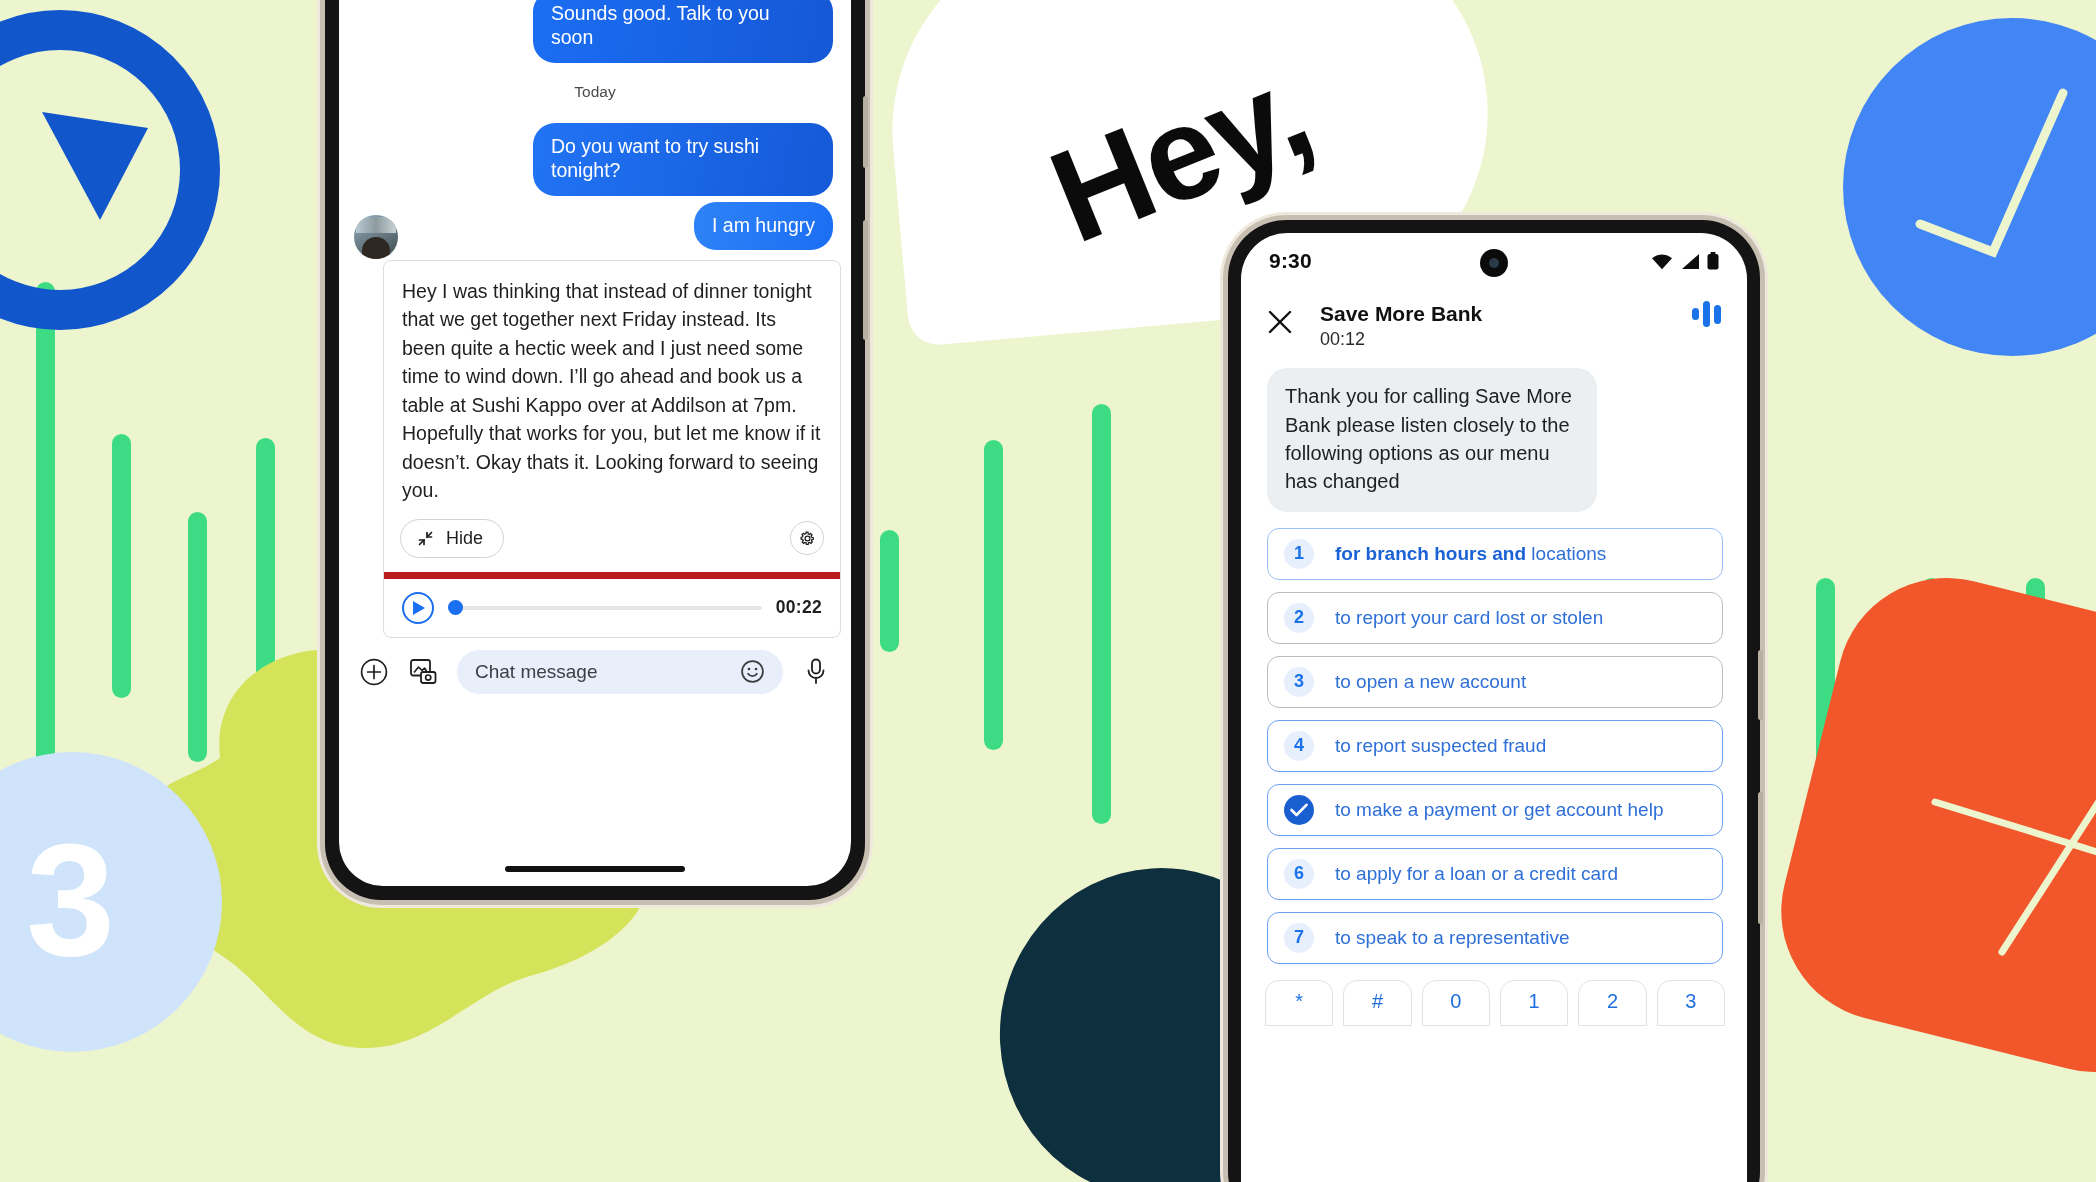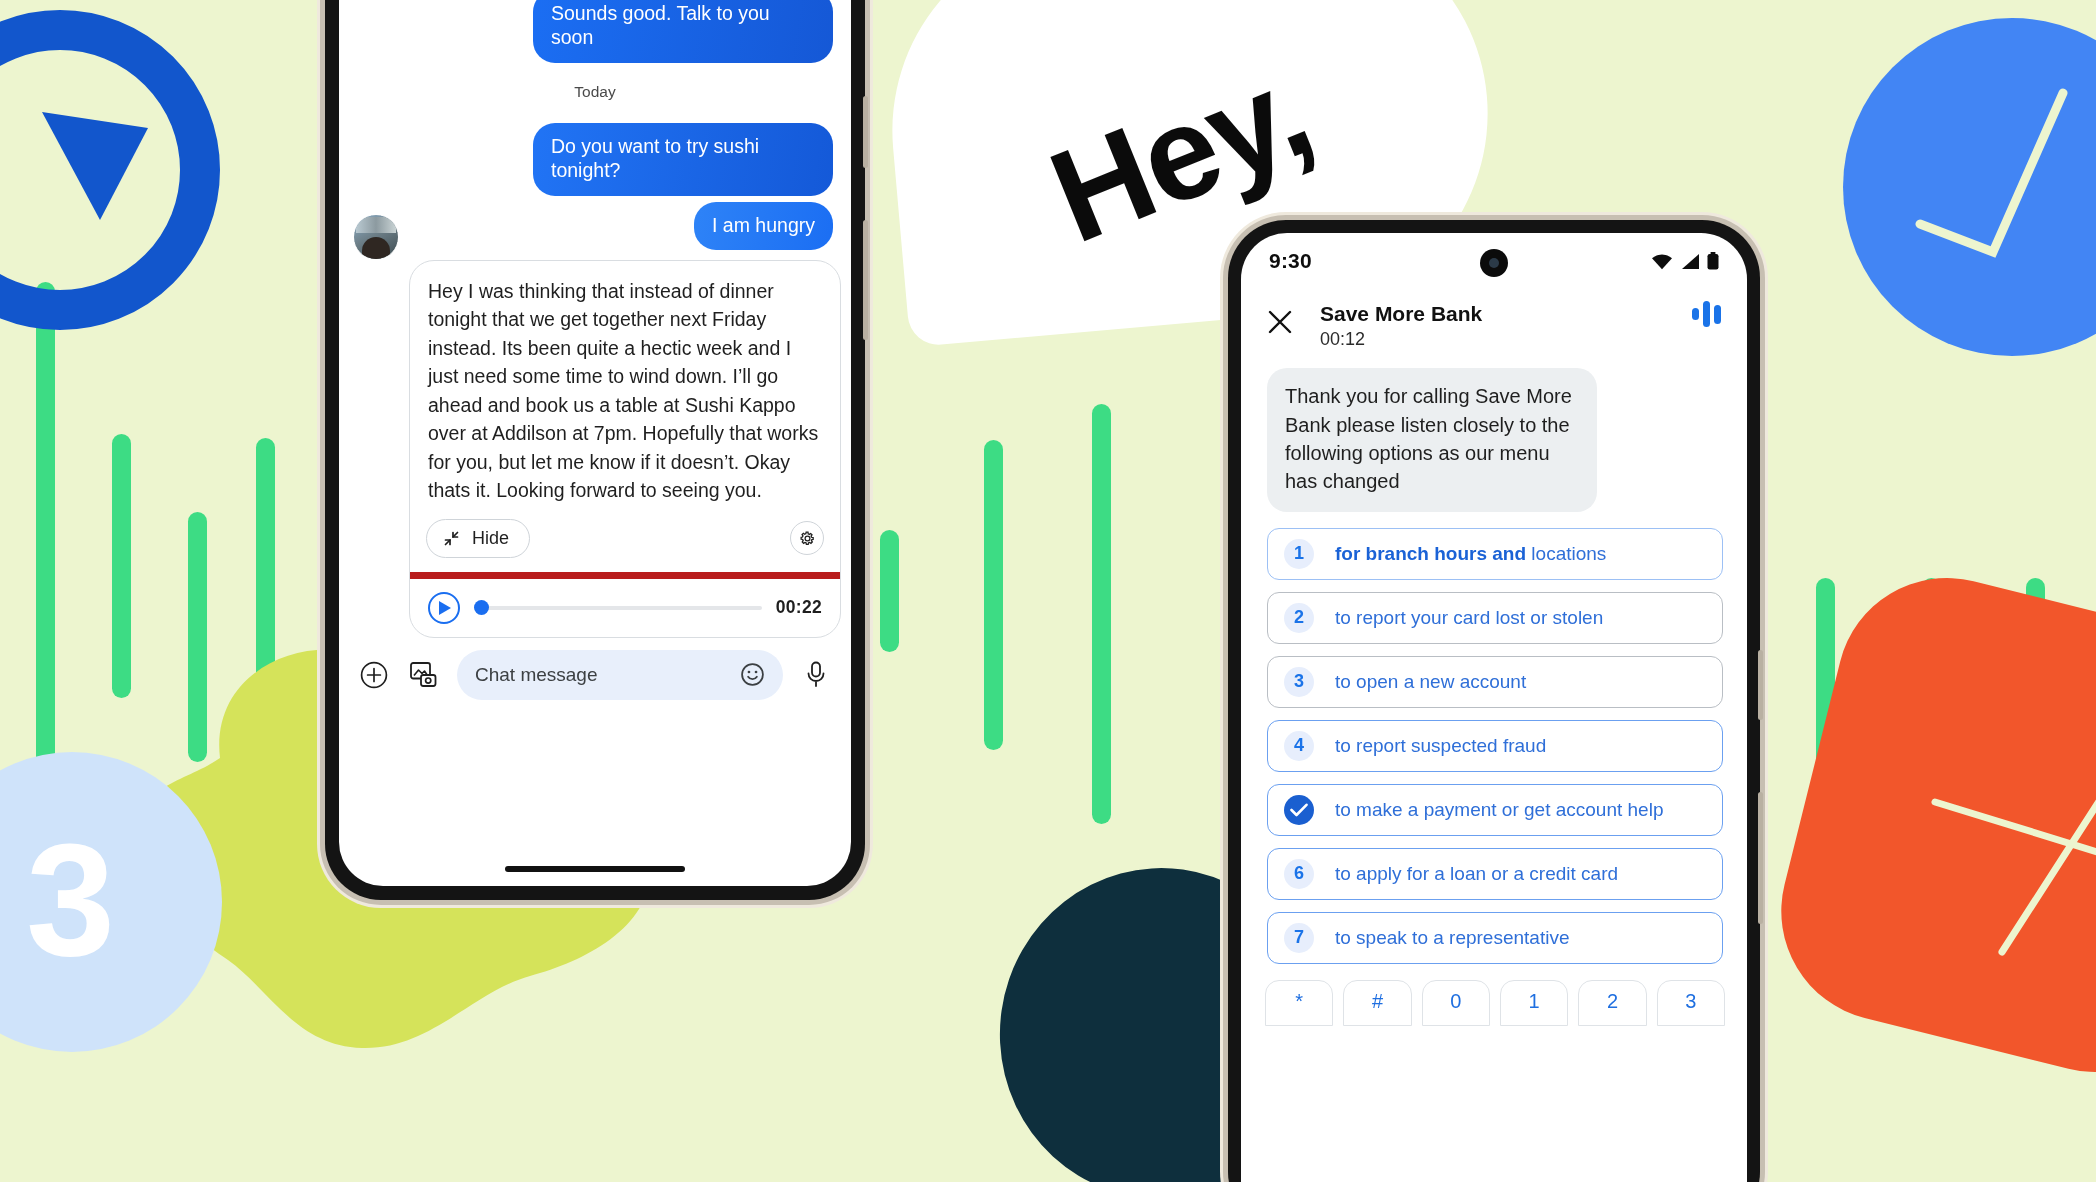--- a/index.html
+++ b/index.html
@@ -68,22 +68,22 @@
     padding:11px 18px 13px; border-radius:22px; max-width:300px;
   }
   .bubble-row { display:flex; margin-bottom:6px; }
   .bubble-row.right { justify-content:flex-end; }
   .b-grad-a { background:linear-gradient(100deg,#1b6ef3 0%,#1558d6 100%); }
   .b-grad-b { background:linear-gradient(100deg,#2174f5 0%,#1459d8 100%); }
   .b-grad-c { background:linear-gradient(100deg,#2e83f7 0%,#1b6ef3 100%);text-align:right; }
   .day-sep { text-align:center; font-size:15.5px; color:#4a4a4a; margin:20px 0 22px; }
 
   .transcript-card {
-    margin:10px 10px 0 70px;
-    border:1px solid #d9dde1; border-radius:25px; background:#fff;
+    margin:10px 10px 0 44px;
+    border:1px solid #d9dde1; border-radius:8px; background:#fff;
   }
   .transcript-body { padding:16px 18px 6px; }
   .transcript-text {
     font-size:19.5px; line-height:1.46; color:#1f1f1f;
   }
   .transcript-actions {
     display:flex; align-items:center; justify-content:space-between;
     padding:8px 16px 14px;
   }
   .hide-chip {
@@ -117,21 +117,21 @@
     border-radius:50% 50% 45% 45%; background:#2f2722;
   }
   .avatar:before{
     content:""; position:absolute; left:2px; top:2px; right:2px; height:16px;
     background:linear-gradient(90deg,#b9c9d1,#8c9aa0,#c9d3d4);
   }
 
   .compose-bar { display:flex; align-items:center; gap:16px; padding:12px 18px 0; }
   .icon-btn { width:34px; height:34px; display:flex; align-items:center; justify-content:center; flex:0 0 auto; }
   .compose-field {
-    flex:1; background:#e8effb; border-radius:99px; height:50px;
+    flex:1; background:#e8effb; border-radius:99px; height:44px;
     display:flex; align-items:center; justify-content:space-between; padding:0 18px;
   }
   .compose-ph { font-size:19px; color:#3c4043; }
   .home-ind { position:absolute; left:50%; transform:translateX(-50%); bottom:14px; width:180px; height:6px; border-radius:6px; background:#111; }
 
   
   #phone-right { left:1228px; top:220px; width:532px; height:1010px; }
   #phone-right .phone-frame { border-radius:58px; }
   #phone-right .phone-screen { left:13px; top:13px; right:13px; bottom:0; border-radius:46px 46px 0 0; }
 

